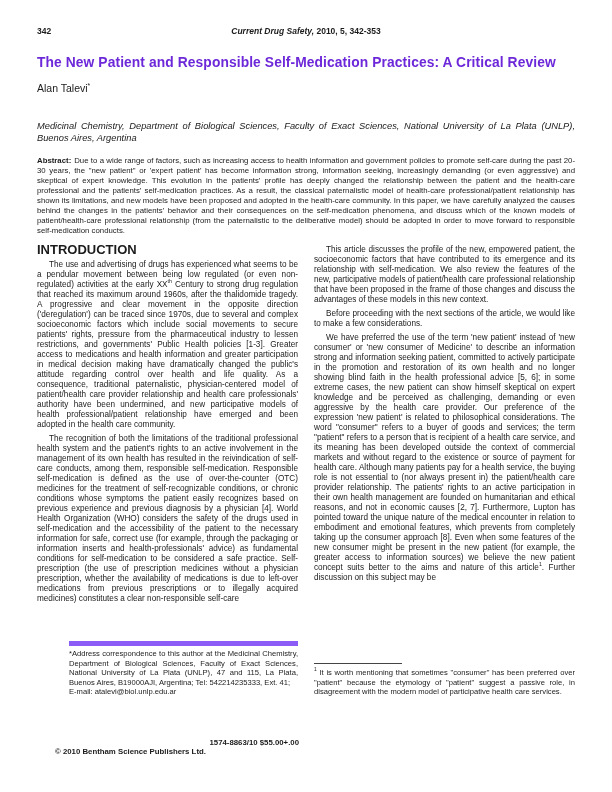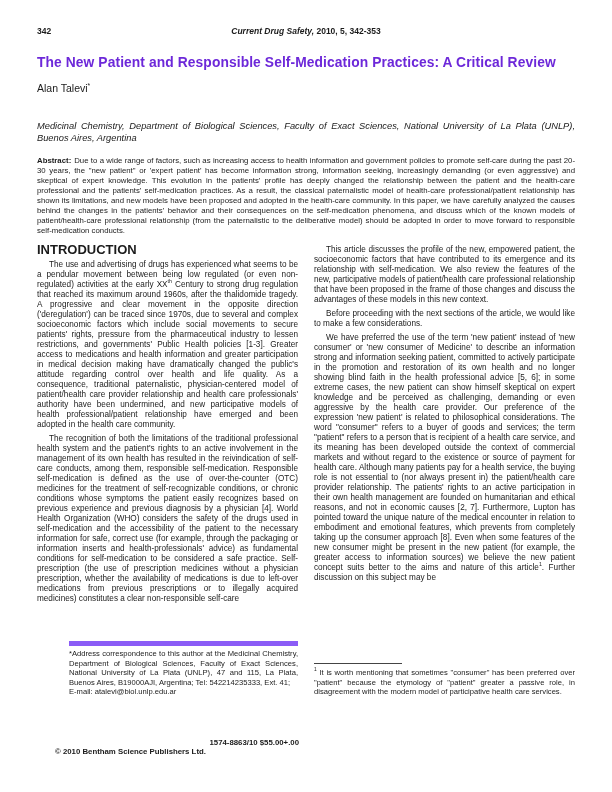--- a/index.html
+++ b/index.html
@@ -91,21 +91,21 @@
     </div>
     <div class="col">
       <div>
           <p class="indent"><span>This article discusses the profile of the new, empowered patient, the socioeconomic factors that have contributed to its emergence and its relationship with self-medication. We also review the features of the new, participative models of patient/health care professional relationship that have been proposed in the frame of those changes and discuss the advantages of these models in this new context.</span></p>
           <p class="indent"><span>Before proceeding with the next sections of the article, we would like to make a few considerations.</span></p>
           <p class="indent"><span>We have preferred the use of the term 'new patient' instead of 'new consumer' or 'new consumer of Medicine' to describe an information strong and information seeking patient, committed to actively participate in the promotion and restoration of its own health and no longer showing blind faith in the health professional advice [5, 6]; in some extreme cases, the new patient can show himself skeptical on expert knowledge and be perceived as challenging, demanding or even aggressive by the health care provider. Our preference of the expression 'new patient' is related to philosophical considerations. The word "consumer" refers to a buyer of goods and services; the term "patient" refers to a person that is recipient of a health care service, and its meaning has been developed outside the context of commercial markets and without regard to the existence or source of payment for health care. Although many patients pay for a health service, the buying role is not essential to (nor always present in) the patient/health care provider relationship. The patients' rights to an active participation in their own health management are founded on humanitarian and ethical reasons, and not in economic causes [2, 7]. Furthermore, Lupton has pointed toward the unique nature of the medical encounter in relation to embodiment and emotional features, which prevents from completely taking up the consumer approach [8]. Even when some features of the new consumer might be present in the new patient (for example, the greater access to information sources) we believe the new patient concept suits better to the aims and nature of this article</span><sup>1</sup><span>. Further discussion on this subject may be</span></p>
         </div>
       <div class="footnote">
         <div class="rule-short"></div>
         <div>
-            <p><sup>1</sup><span> It is worth mentioning that sometimes "consumer" has been preferred over "patient" because the etymology of "patient" greater a passive role, in disagreement with the modern model of participative health care services.</span></p>
+            <p><sup>1</sup><span> It is worth mentioning that sometimes "consumer" has been preferred over "patient" because the etymology of "patient" suggest a passive role, in disagreement with the modern model of participative health care services.</span></p>
           </div>
       </div>
     </div>
   </div>
 
   <div class="page-footer">
     <span class="pf-left">1574-8863/10 $55.00+.00</span>
     <span class="pf-right">© 2010 Bentham Science Publishers Ltd.</span>
   </div>
 

